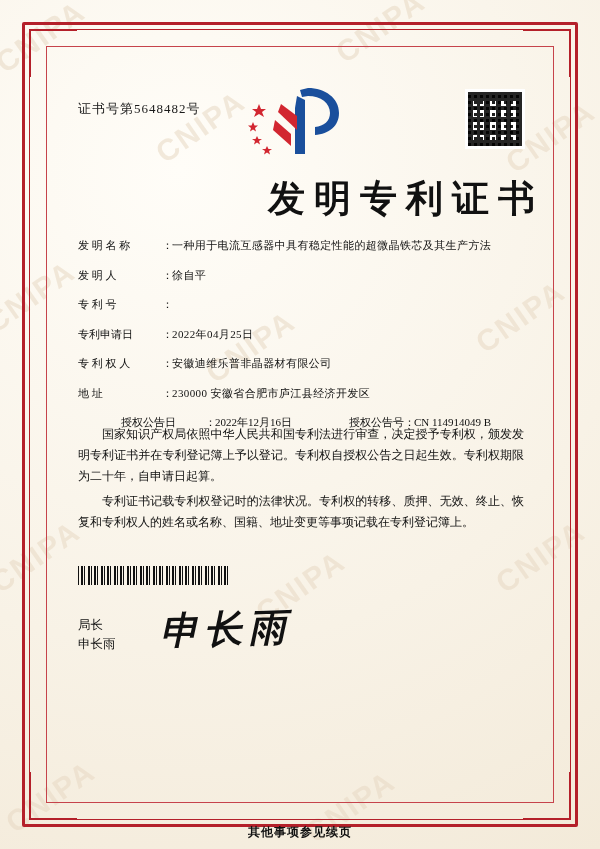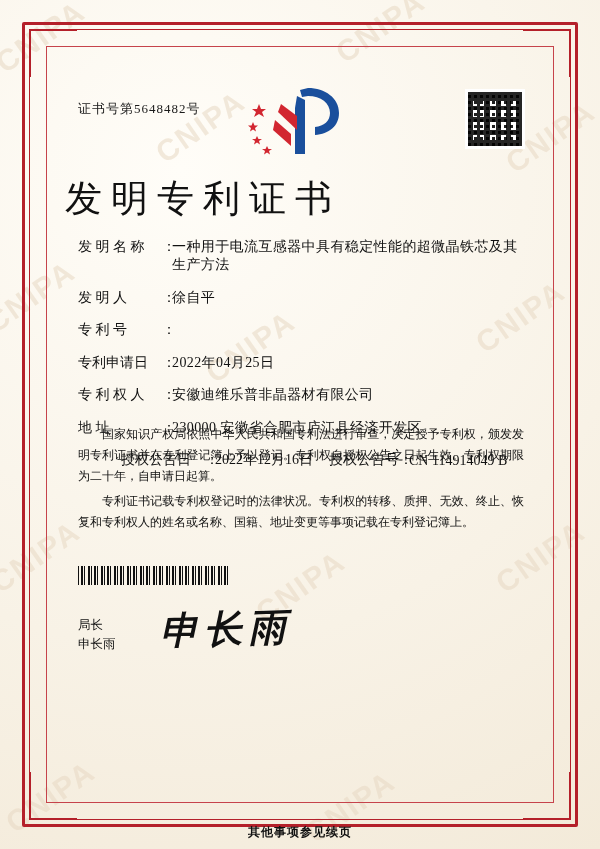--- a/index.html
+++ b/index.html
@@ -102,56 +102,56 @@
     position: absolute;
     left: 50%; top: 30px;
     transform: translateX(-50%);
     width: 110px; height: 72px;
   }
 
   
   .title {
     position: absolute;
     left: 0; right: 0; top: 118px;
-    text-align: left;
+    text-align: right;
     font-size: 37px;
     letter-spacing: 9px;
     color: #111;
     font-family: "DejaVu Serif", serif;
-    font-weight: 400;
+    font-weight: 700;
     text-indent: 9px;
   }
 
   
   .fields {
     position: absolute;
     left: 22px; right: 20px; top: 182px;
   }
   .row {
     display: flex;
     align-items: baseline;
     margin-bottom: 14.5px;
-    font-size: 14px;
+    font-size: 11px;
     color: #111;
   }
   .label {
     width: 84px;
     flex: none;
     letter-spacing: 0px;
     white-space: nowrap;
   }
   .colon { width: 10px; flex: none; }
   .value {
     flex: 1;
     letter-spacing: .4px;
   }
   .value.mono { font-family: "DejaVu Serif", serif; letter-spacing: 1.1px; }
   .row-split { display: flex; align-items: baseline; padding-left: 43px; }
   .row-split .half { display: flex; align-items: baseline; }
-  .row-split .half.second { margin-left: 16px; align-items: flex-end; }
+  .row-split .half.second { margin-left: 57px; }
   .half .label2 { white-space: nowrap; letter-spacing: 0; }
 
   
   .paras {
     position: absolute;
     left: 22px; right: 20px; top: 368px;
     font-size: 12px;
     line-height: 21px;
     color: #111;
     text-align: justify;

